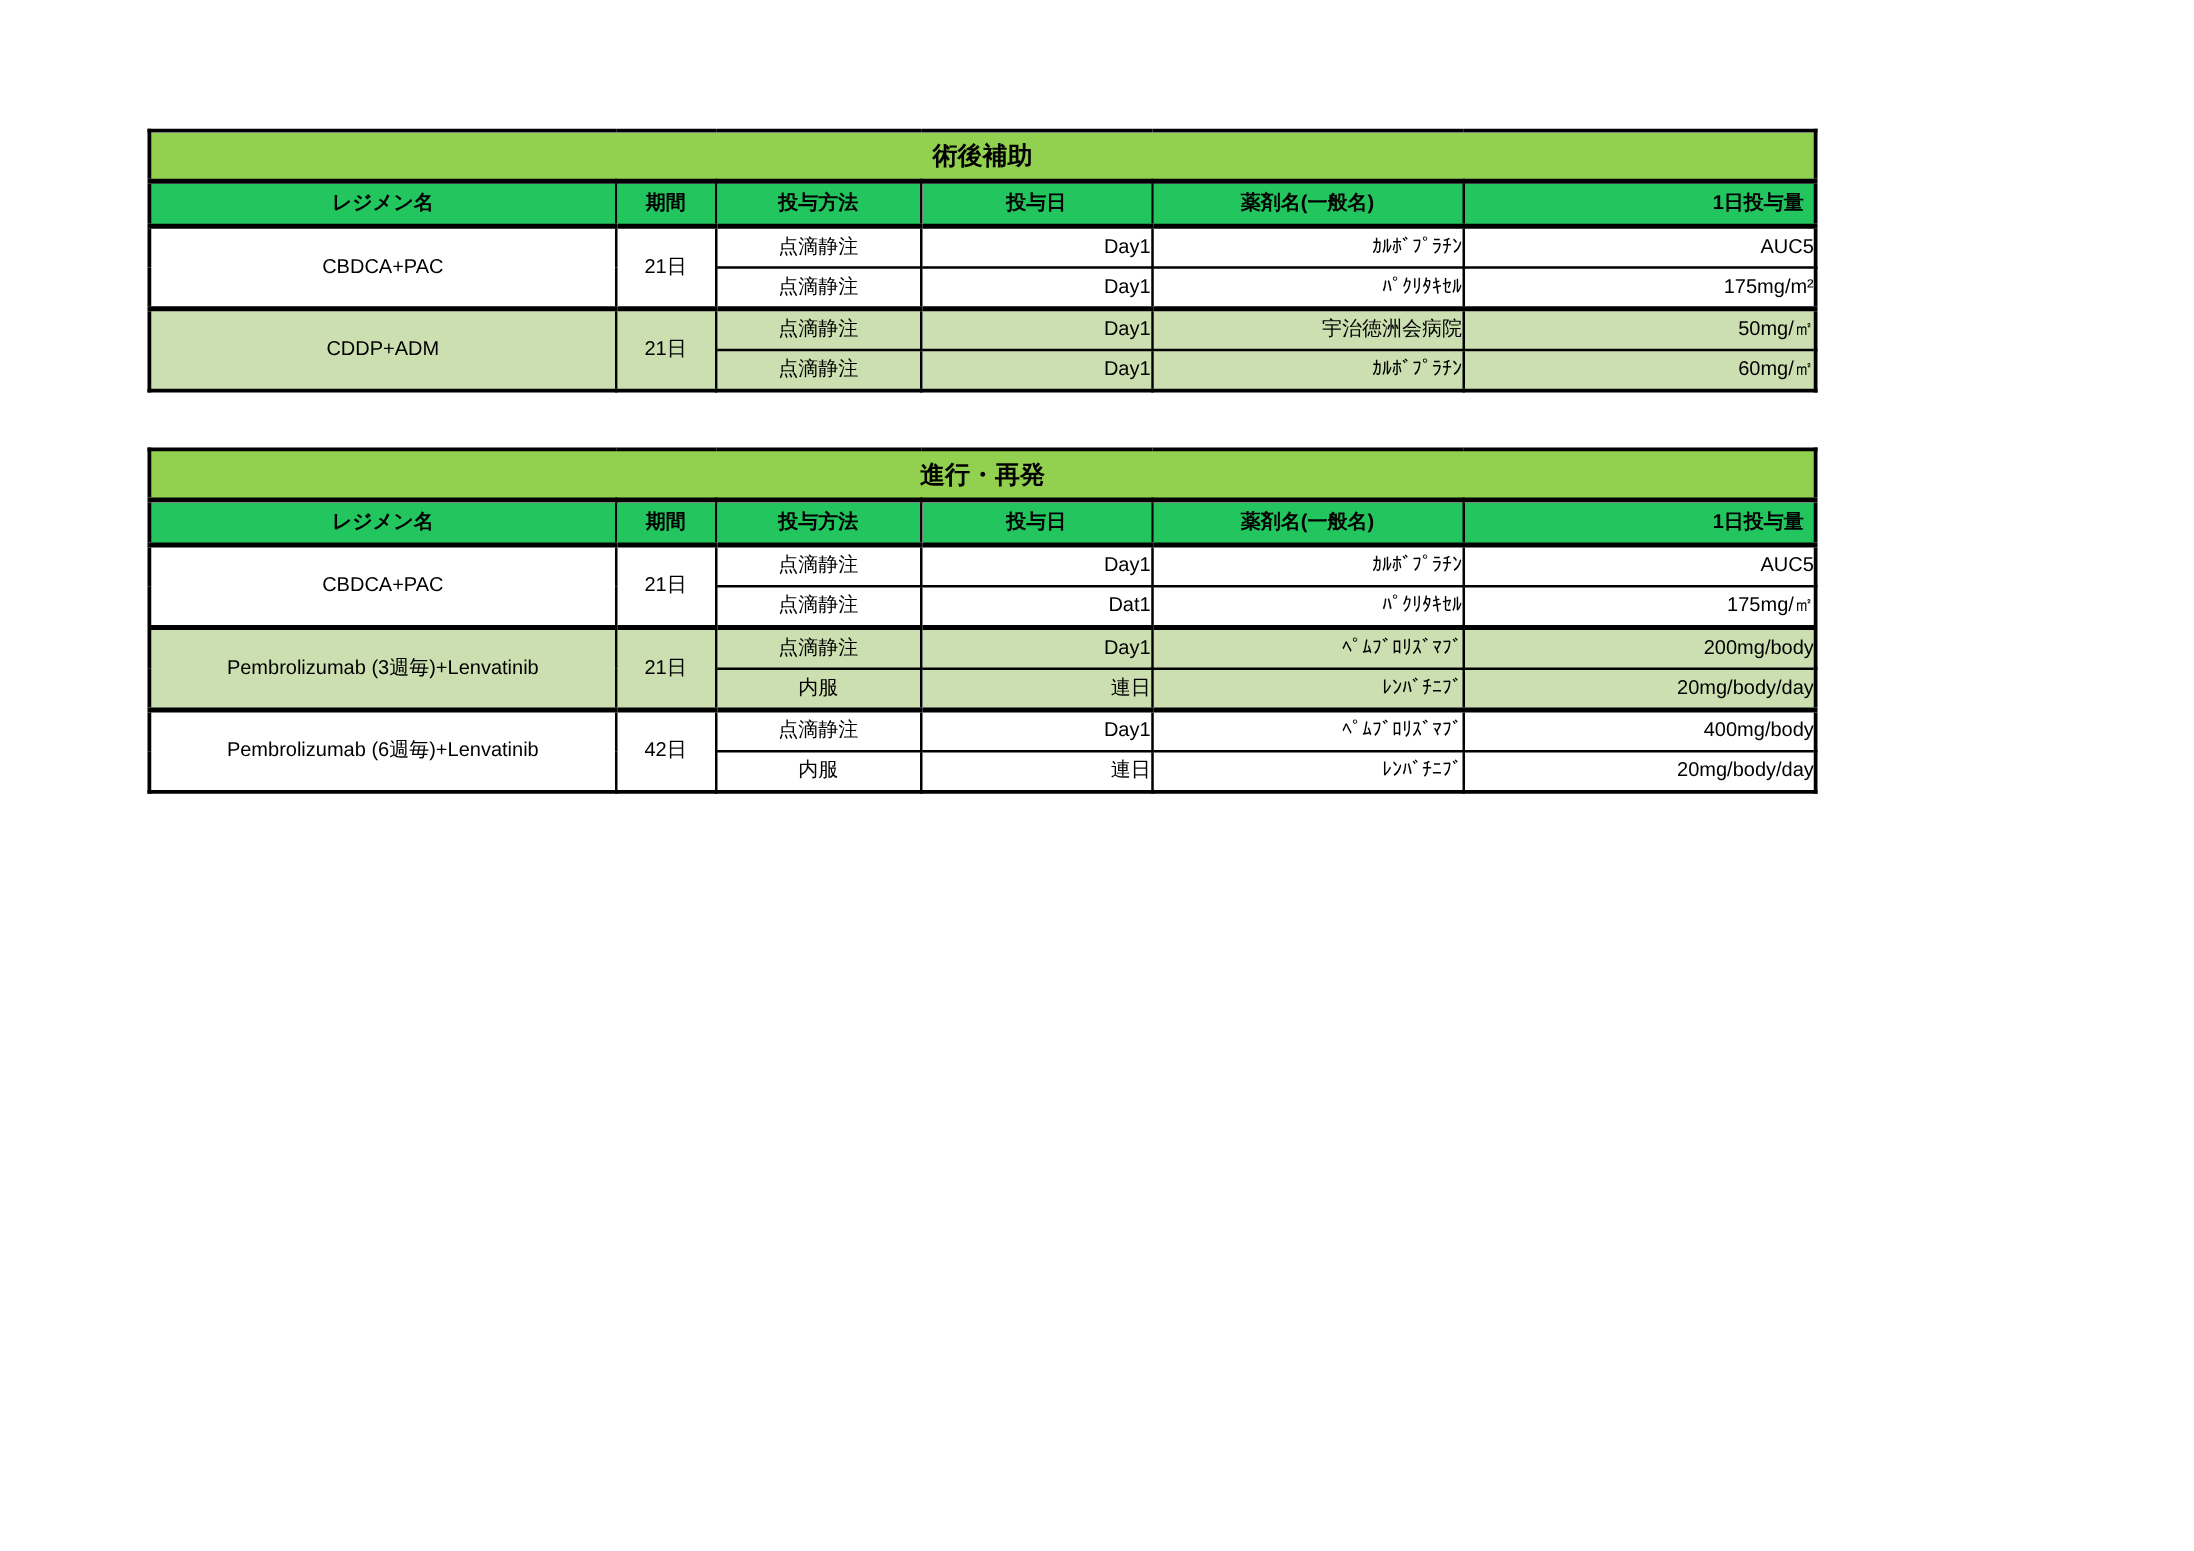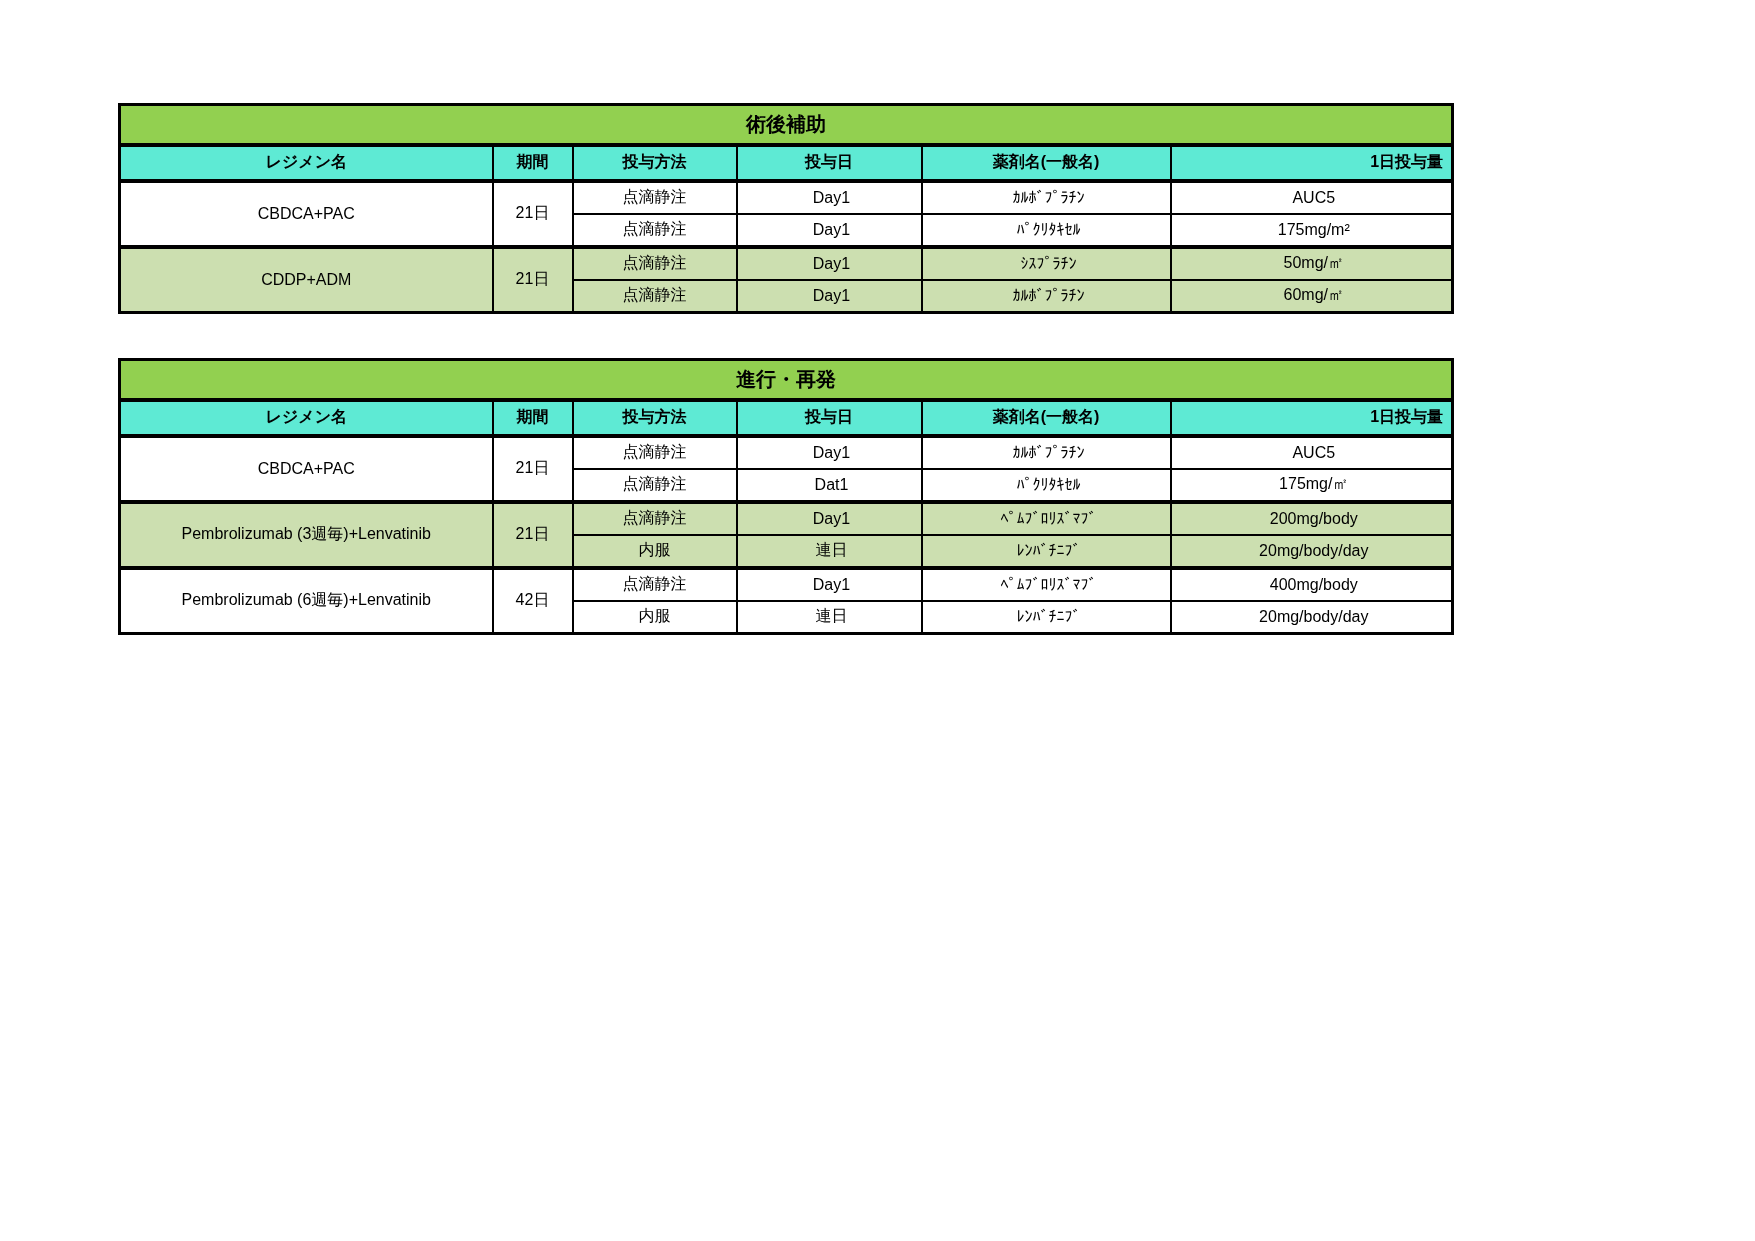--- a/index.html
+++ b/index.html
@@ -44,28 +44,28 @@
     font-size: 20px;
     font-weight: bold;
     text-align: center;
     border-bottom: 4px solid #000;
   }
   tr.cols-row th {
     height: 36px;
     font-weight: bold;
     text-align: center;
     border-bottom: 4px solid #000;
-    background: #5eead4;
+    background: #22c55e;
   }
   tr.cols-row th.h-dose { text-align: right; padding-right: 8px; }
   tbody td { height: 33px; background: #fff; }
   tr.group-start td { border-top: 4px solid #000; }
   tbody tr.hl td { background: var(--row_green, #CCDFB0); }
   td.c-regimen, td.c-period, td.c-method { text-align: center; }
-  td.c-day, td.c-drug, td.c-dose { text-align: center; padding-left: 5px; }
+  td.c-day, td.c-drug, td.c-dose { text-align: right; padding-left: 5px; }
   
   col.w-regimen { width: 373px; }
   col.w-period  { width: 80px;  }
   col.w-method  { width: 164px; }
   col.w-day     { width: 185px; }
   col.w-drug    { width: 249px; }
   col.w-dose    { width: 282px; }
 </style>
 </head>
 <body>
@@ -108,21 +108,21 @@
         <td class="c-method">点滴静注</td>
         <td class="c-day">Day1</td>
         <td class="c-drug">ﾊﾟｸﾘﾀｷｾﾙ</td>
         <td class="c-dose">175mg/m²</td>
       </tr>
       <tr class="group-start hl">
         <td class="c-regimen" rowspan="2">CDDP+ADM</td>
         <td class="c-period" rowspan="2">21日</td>
         <td class="c-method">点滴静注</td>
         <td class="c-day">Day1</td>
-        <td class="c-drug">ｼｽﾌﾟﾗﾁﾝ</td>
+        <td class="c-drug">宇治徳洲会病院</td>
         <td class="c-dose">50mg/㎡</td>
       </tr>
       <tr class="hl">
         <td class="c-method">点滴静注</td>
         <td class="c-day">Day1</td>
         <td class="c-drug">ｶﾙﾎﾞﾌﾟﾗﾁﾝ</td>
         <td class="c-dose">60mg/㎡</td>
       </tr>
     </tbody>
   </table>

